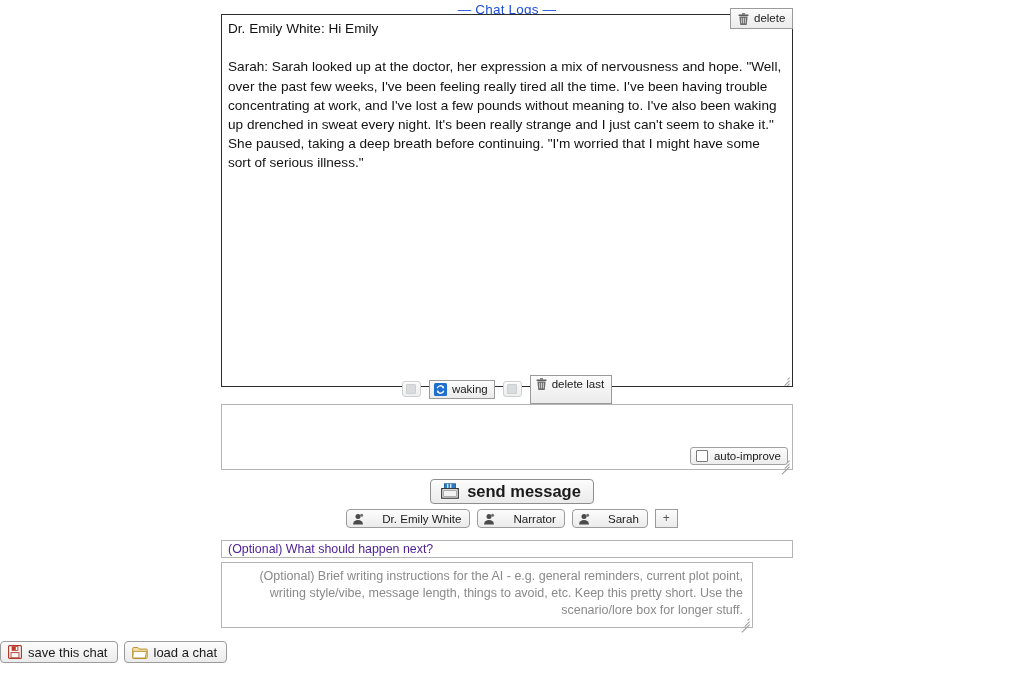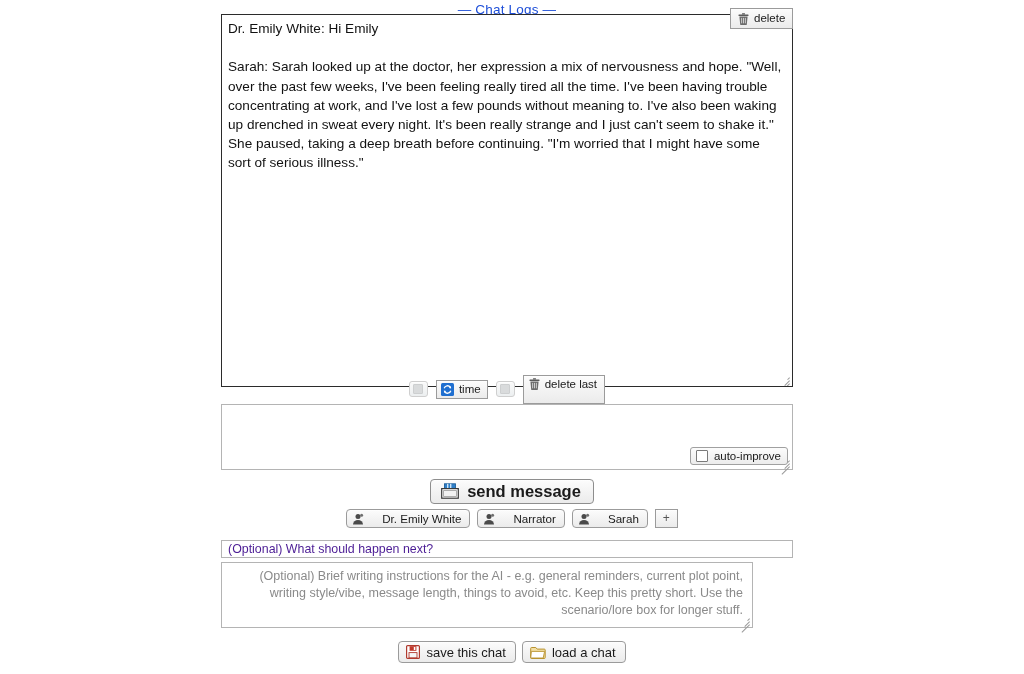--- a/index.html
+++ b/index.html
@@ -257,21 +257,20 @@
     color: #8a8a8a;
   }
 
   
   .bottom-btns {
     position: absolute;
     left: 0;
     top: 641px;
     width: 1024px;
     display: flex;
-    justify-content: center;
     gap: 6px;
   }
   .btn-bottom {
     font-size: 13px;
     padding: 3px 9px 3px 7px;
     gap: 6px;
     border-radius: 4px;
   }
 
   .ico { display: inline-block; flex: none; line-height: 0; }
@@ -316,21 +315,21 @@
     <button class="btn btn-regen">
       <span class="ico">
         <svg width="13" height="13" viewBox="0 0 13 13">
           <rect x="0" y="0" width="13" height="13" rx="1.5" fill="#1f6fd0"></rect>
           <path d="M3.2 5.2 a3.4 3.4 0 0 1 6.1 -0.9" fill="none" stroke="#ffffff" stroke-width="1.3"></path>
           <path d="M9.8 7.8 a3.4 3.4 0 0 1 -6.1 0.9" fill="none" stroke="#ffffff" stroke-width="1.3"></path>
           <path d="M9.9 3.1 l0.2 2.3 l-2.3 -0.4 z" fill="#ffffff"></path>
           <path d="M3.1 9.9 l-0.2 -2.3 l2.3 0.4 z" fill="#ffffff"></path>
         </svg>
       </span>
-      <span>time</span>
+      <span>waking</span>
     </button>
 
     <button class="btn btn-mini">
       <span class="sq"></span>
     </button>
 
     <button class="btn btn-delete-last">
       <span class="ico">
         <svg width="11" height="12" viewBox="0 0 11 12">
           <rect x="0.5" y="1.5" width="10" height="1.6" rx="0.5" fill="#5a5a5a"></rect>

